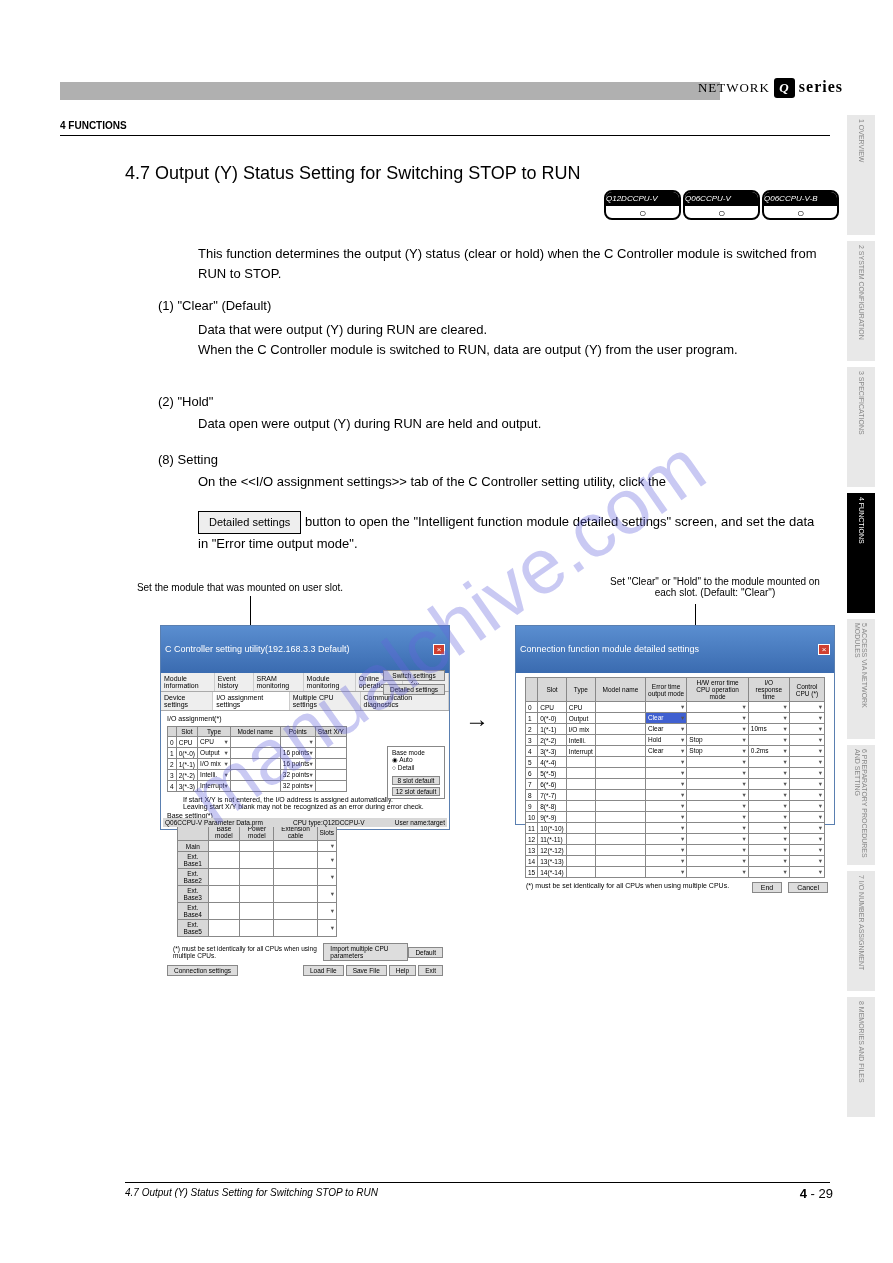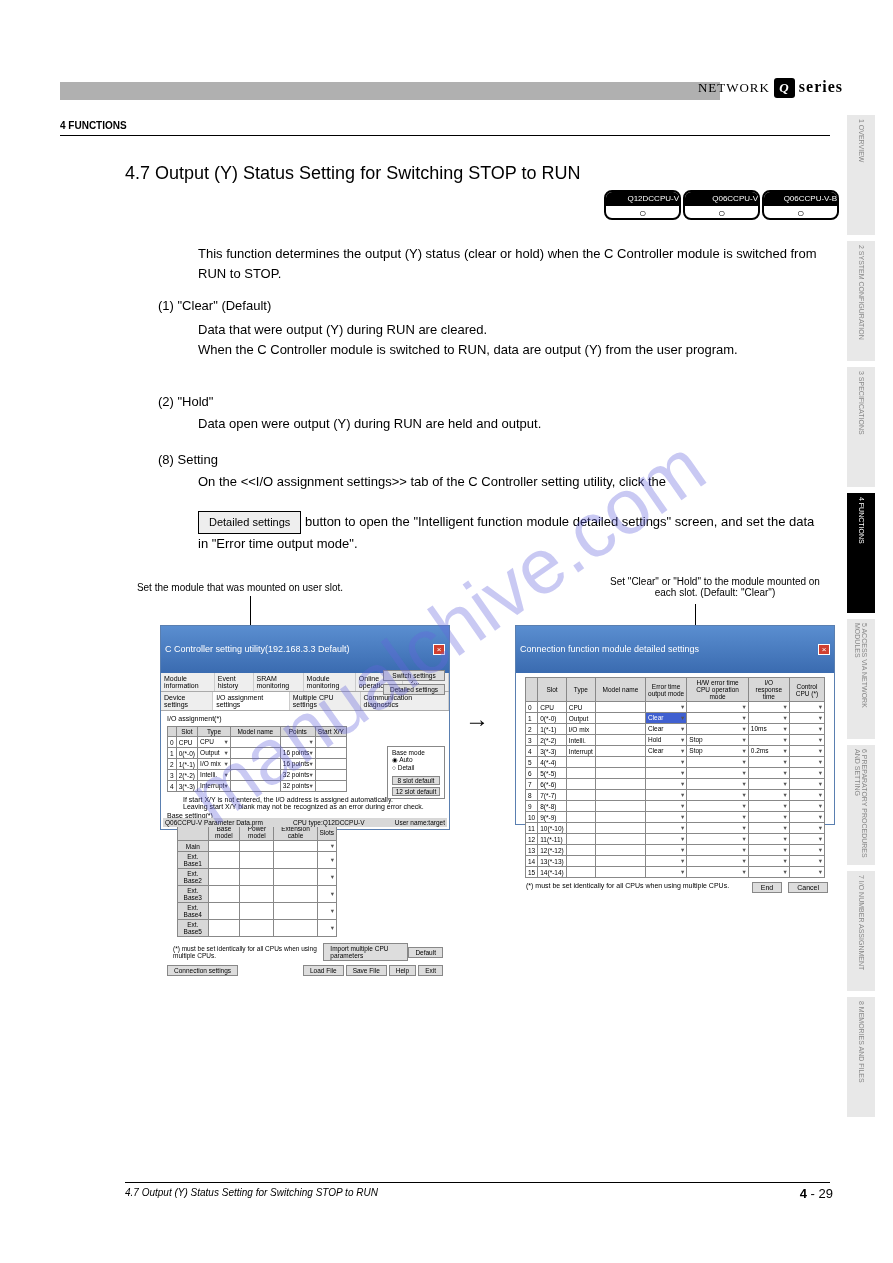--- a/index.html
+++ b/index.html
@@ -62,22 +62,23 @@
     display: flex; flex-direction: column;
     align-items: center;
     background: #fff;
     overflow: hidden;
   }
   .applicability .cell .top {
     width: 100%; height: 14px;
     background: #000;
     color: #fff;
     font-size: 8px;
-    text-align: right;
+    text-align: left;
     line-height: 14px;
+    font-style: italic;
   }
   .applicability .cell .bot {
     font-size: 12px;
     line-height: 14px;
   }
 
   .body-text {
     position: absolute;
     left: 198px;
     font-size: 13px;

